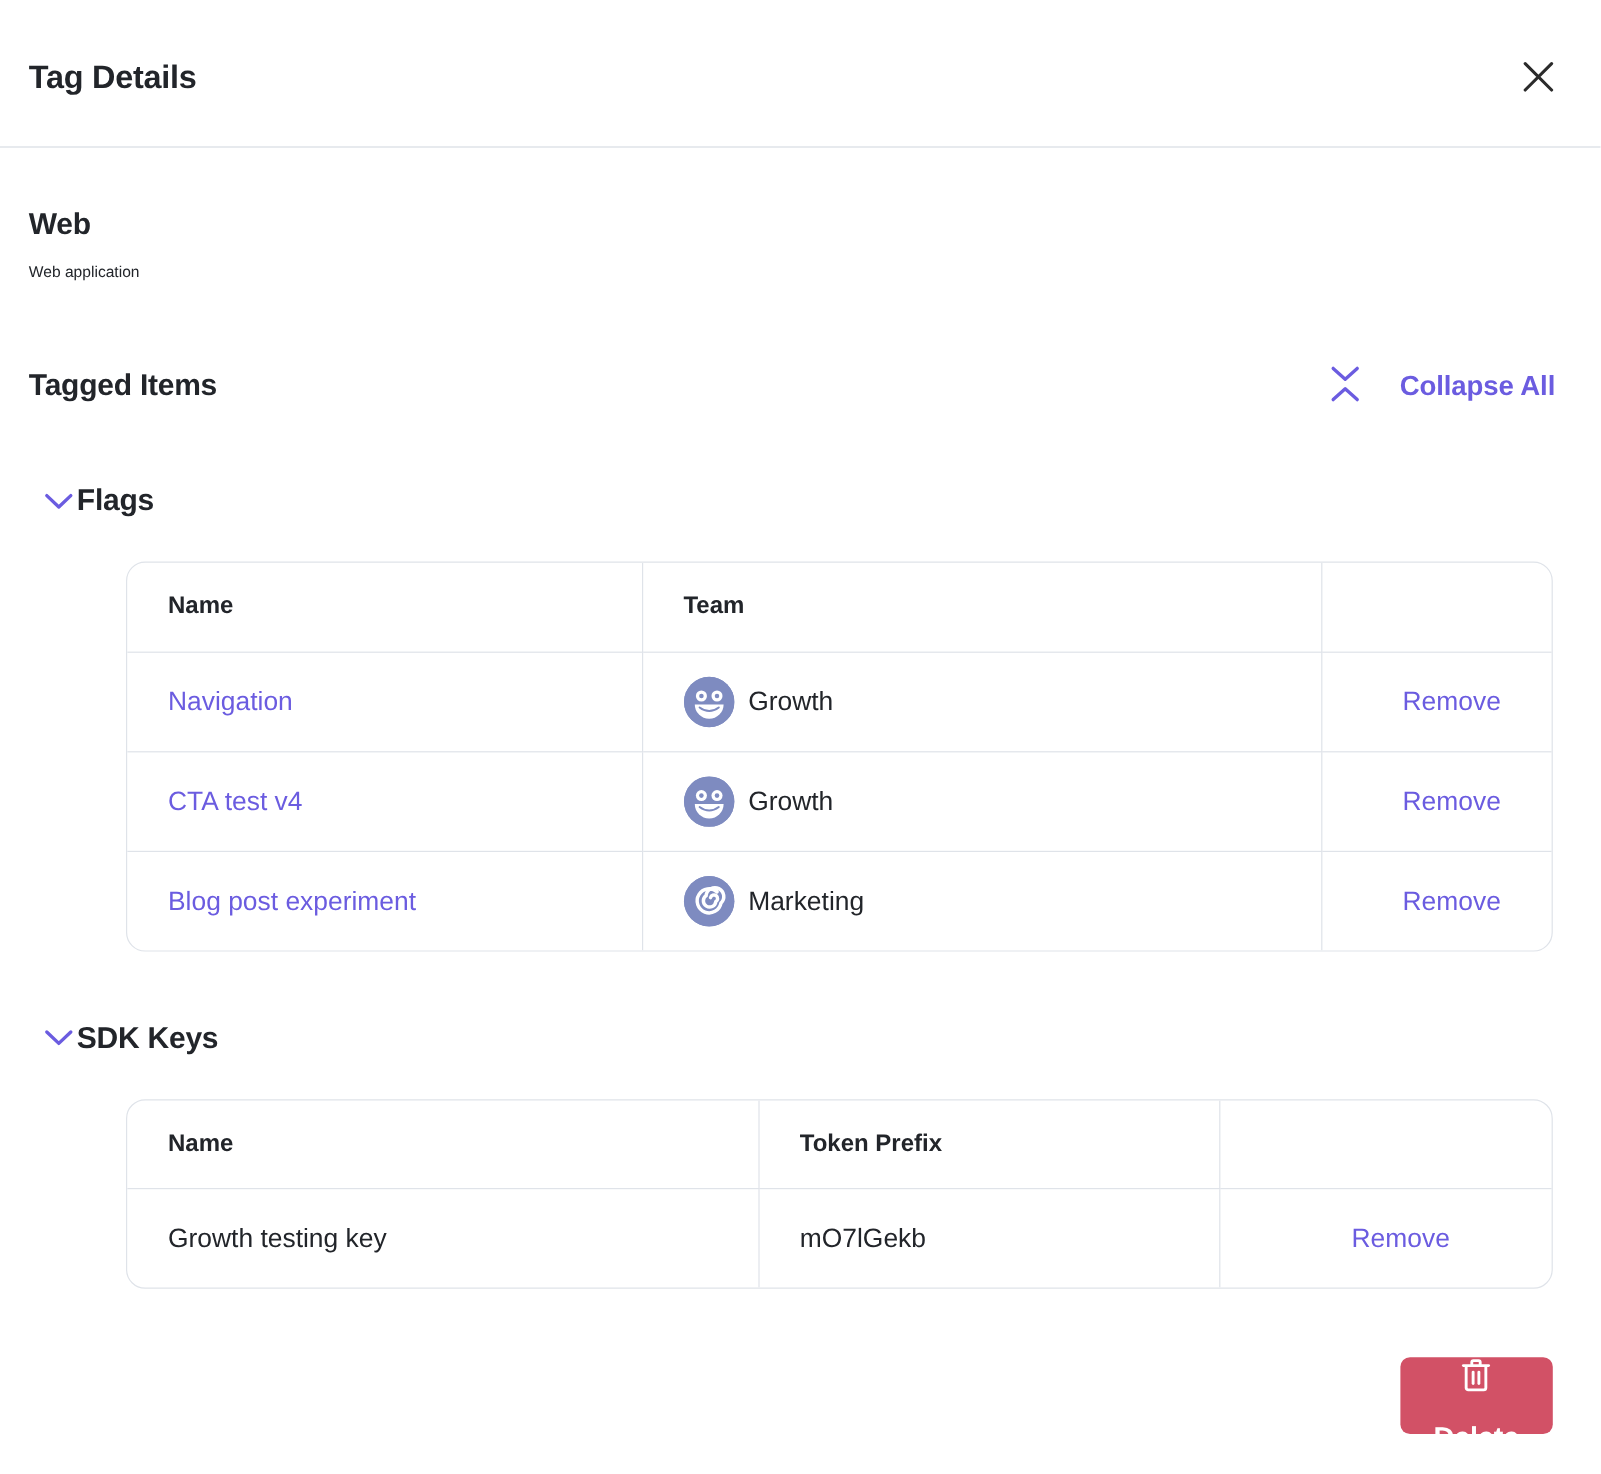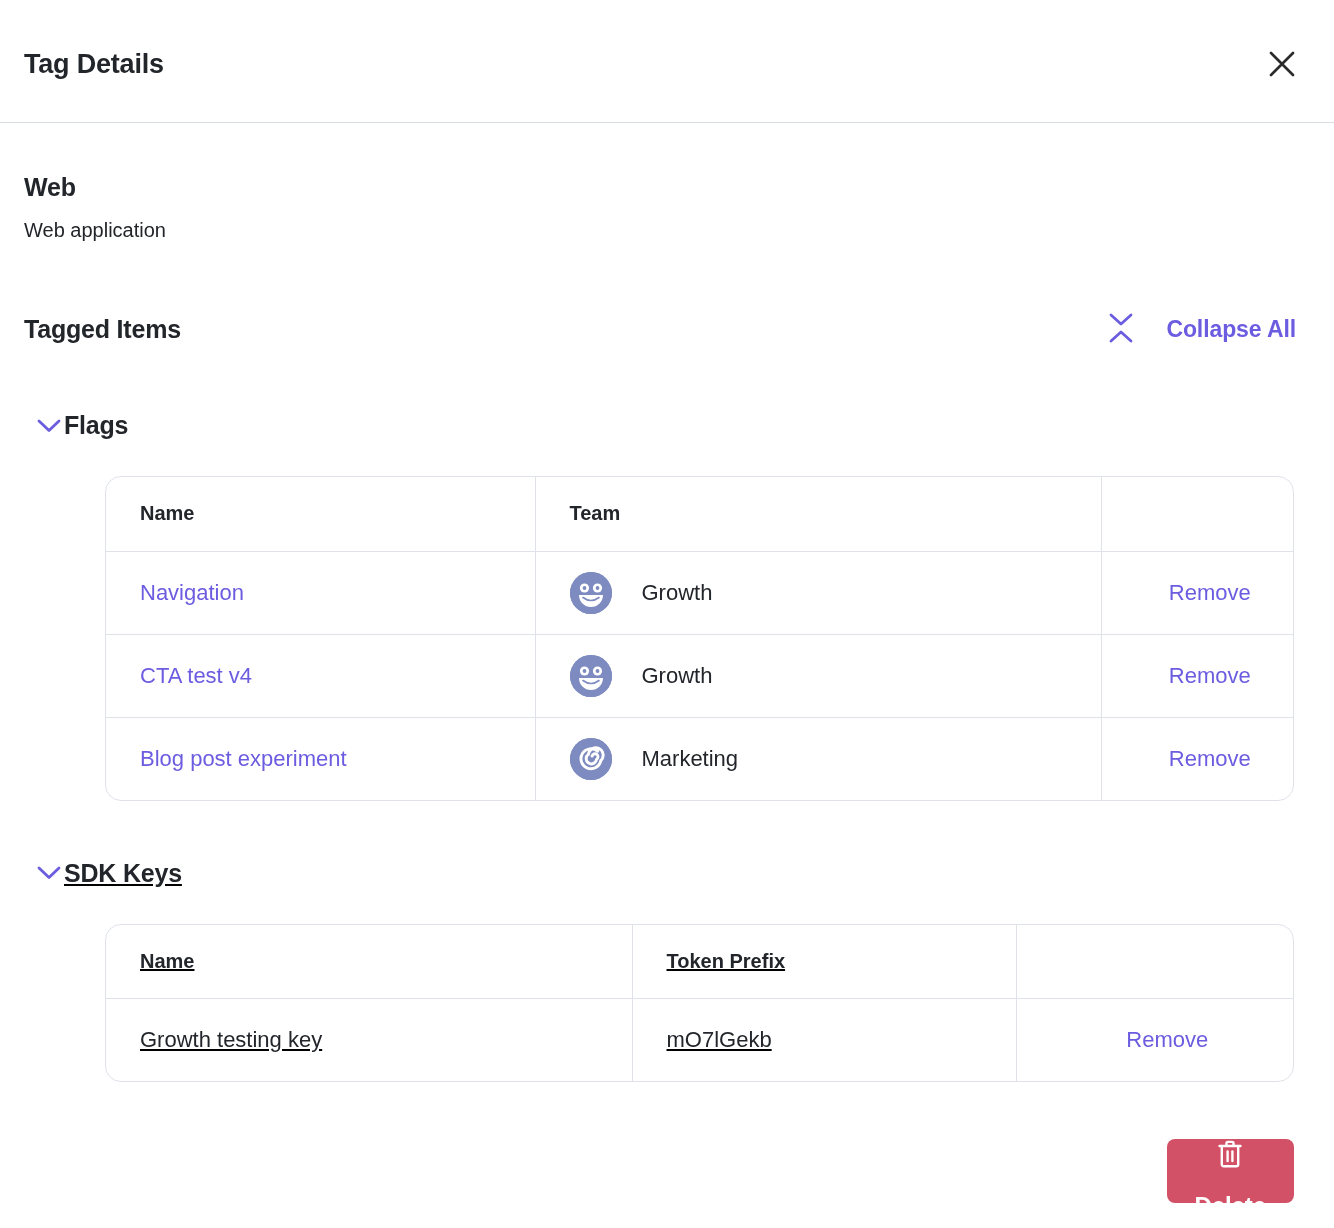--- a/index.html
+++ b/index.html
@@ -60,21 +60,21 @@
 
   .tag-name {
     font-size: 25px;
     font-weight: bold;
     color: #22252a;
     letter-spacing: -0.2px;
     margin-top: 50px;
   }
 
   .tag-description {
-    font-size: 20px;
+    font-size: 13px;
     color: #22252a;
     margin-top: 17px;
   }
 
   
   .tagged-items-row {
     display: flex;
     align-items: center;
     justify-content: space-between;
     margin-top: 62px;
@@ -100,21 +100,21 @@
   .collapse-all-label {
     font-size: 23px;
     font-weight: bold;
     color: #6b5ce0;
     letter-spacing: -0.1px;
   }
   .collapse-icon { display: block; }
 
   
   .section { margin-top: 56px; }
-  .section.sdk { margin-top: 58px; text-decoration: underline; }
+  .section.sdk { margin-top: 58px; }
 
   .section-header {
     display: flex;
     align-items: center;
     background: none;
     border: none;
     cursor: pointer;
     padding: 0;
   }
 
@@ -189,21 +189,21 @@
     cursor: pointer;
     font-size: 22px;
   }
 
   .cell-action { text-align: center; padding-left: 0 !important; }
   .cell-action .link { display: inline-block; }
 
   .team-cell {
     display: flex;
     align-items: center;
-    gap: 30px;
+    gap: 12px;
     height: 82px;
   }
   .avatar {
     width: 42px;
     height: 42px;
     border-radius: 50%;
     background: #7e8bc0;
     flex: 0 0 42px;
     display: block;
   }

